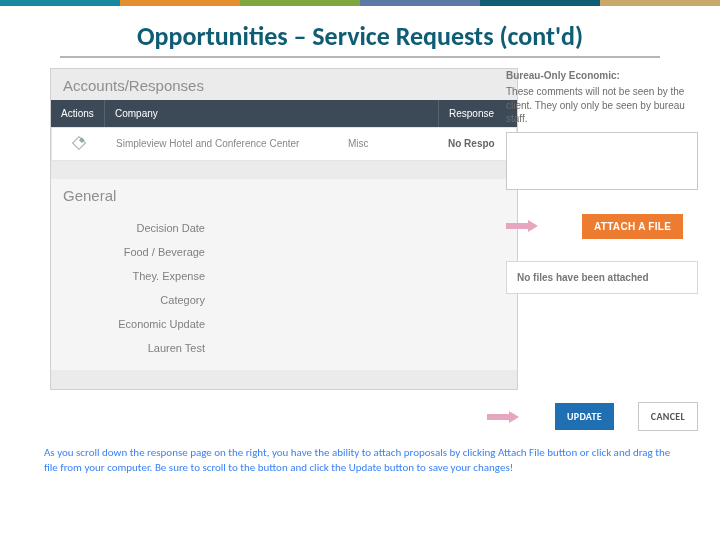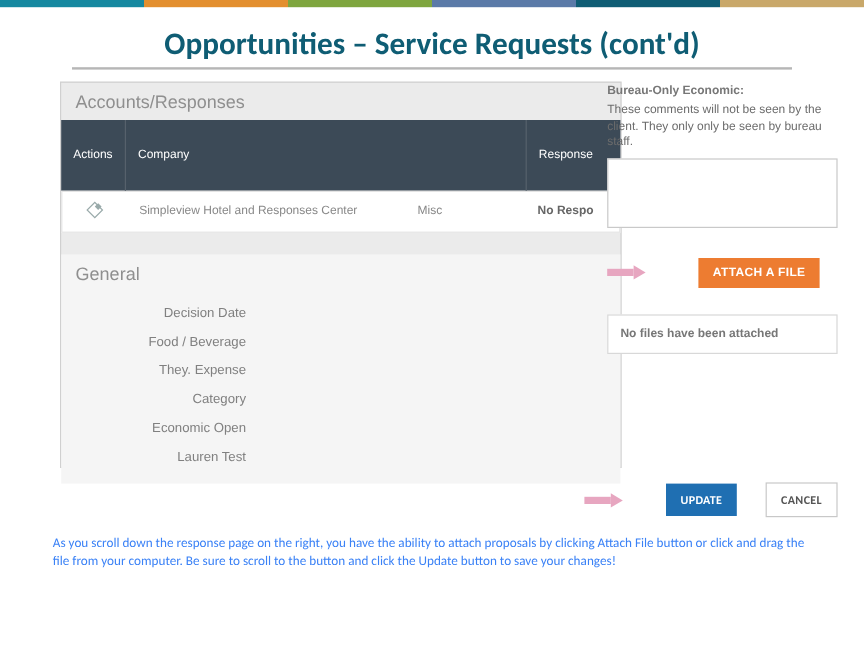--- a/index.html
+++ b/index.html
@@ -58,21 +58,21 @@
     font-size: 15px;
     color: #8f8f8f;
     padding: 8px 12px 6px;
   }
   .tbl-head {
     background: #3c4a57;
     color: #fff;
     display: flex;
     font-size: 10px;
   }
-  .tbl-head > div { padding: 24px 10px; }
+  .tbl-head > div { padding: 8px 10px; }
   .th-actions { width: 54px; border-right: 1px solid #56616c; }
   .th-company { flex: 1; border-right: 1px solid #56616c; }
   .th-status { width: 100px; border-right: 1px solid #56616c; }
   .th-response { width: 78px; }
   .tbl-row {
     background: #fff;
     display: flex;
     border: 1px solid #e4e4e4;
     font-size: 10px;
     color: #888;
@@ -196,33 +196,33 @@
 
     <div class="tbl-head">
       <div class="th-actions">Actions</div>
       <div class="th-company">Company</div>
       <div class="th-response">Response</div>
     </div>
     <div class="tbl-row">
       <div class="td-actions">
         <span class="pencil-icon"></span>
       </div>
-      <div class="td-company">Simpleview Hotel and Responses Center</div>
+      <div class="td-company">Simpleview Hotel and Conference Center</div>
       <div class="td-status">Misc</div>
       <div class="td-response">No Respo</div>
     </div>
 
     <div class="general-box">
       <div class="sec-header">General</div>
       <div class="gen-list">
         <div class="gen-item">Decision Date</div>
         <div class="gen-item">Food / Beverage</div>
         <div class="gen-item">They. Expense</div>
         <div class="gen-item">Category</div>
-        <div class="gen-item">Economic Open</div>
+        <div class="gen-item">Economic Update</div>
         <div class="gen-item">Lauren Test</div>
       </div>
     </div>
   </div>
 
   <div class="panel-right">
     <div class="boc-title">Bureau-Only Economic:</div>
     <div class="boc-text">These comments will not be seen by the client. They only only be seen by bureau staff.</div>
     <textarea class="ta" style=""></textarea>
 

